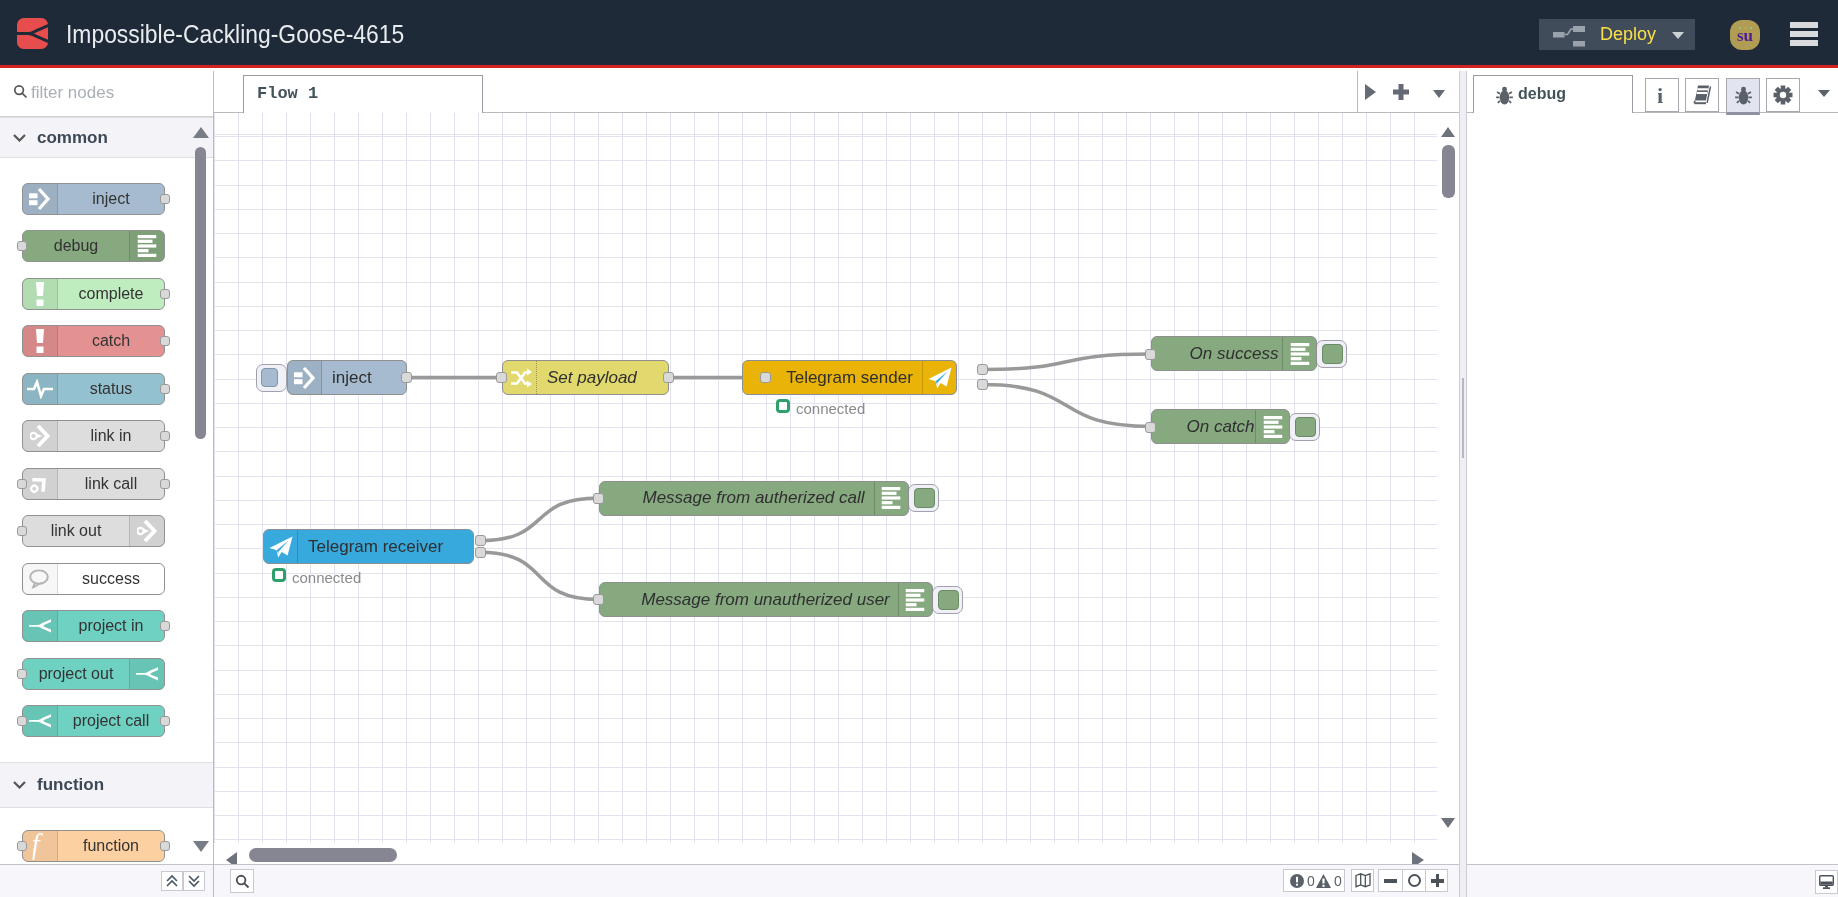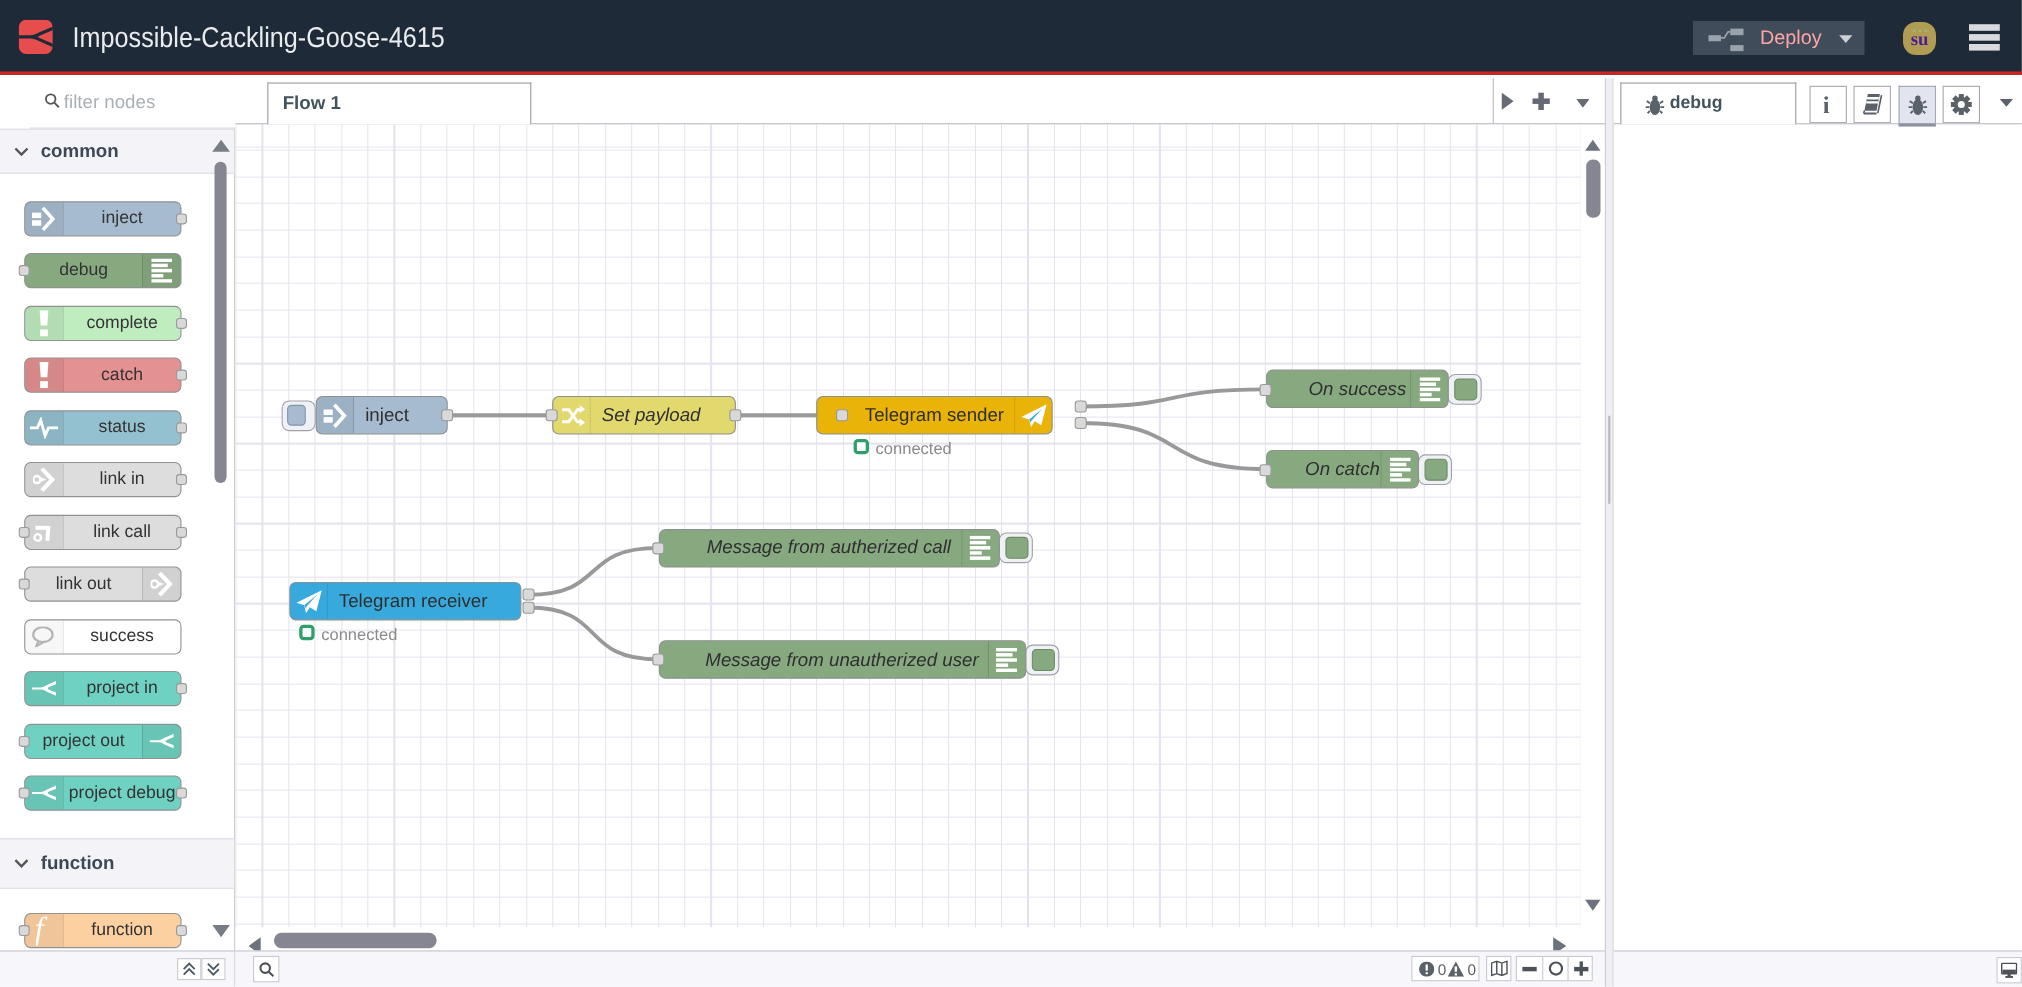--- a/index.html
+++ b/index.html
@@ -5,34 +5,34 @@
   * { margin:0; padding:0; box-sizing:border-box; }
   html,body { width:1838px; height:897px; overflow:hidden; background:#fff;
     font-family:"Liberation Sans", sans-serif; }
 
   
   #header { position:absolute; left:0; top:0; width:1838px; height:68px;
     background:#1f2a38; border-bottom:3px solid #d32222; }
   #logo { position:absolute; left:17px; top:18px; width:31px; height:31px; }
   #title { position:absolute; left:66px; top:19px; font-size:26px; color:#e9ecee; transform:scaleX(0.88); transform-origin:0 0; }
   #deploy { position:absolute; left:1539px; top:19px; width:156px; height:31px;
-    background:#414c5b; color:#fca5a5; font-size:18px; }
+    background:#414c5b; color:#fde047; font-size:18px; }
   #deploy .dptxt { position:absolute; left:61px; top:5px; }
   #deploy .dpcaret { position:absolute; right:11px; top:13px; width:0; height:0;
     border-left:6px solid transparent; border-right:6px solid transparent; border-top:7px solid #ccd1d6; }
   #avatar { position:absolute; left:1730px; top:20px; width:30px; height:30px; border-radius:12px;
     background:#b09c52; color:#4c1d95; font-size:17px; font-family:"Liberation Serif",serif; font-weight:bold; text-align:center; line-height:31px; }
   #burger { position:absolute; left:1790px; top:22px; width:28px; height:25px; }
   #burger div { position:absolute; left:0; width:28px; height:6px; background:#d8dadd; }
 
   
   #palette { position:absolute; left:0; top:71px; width:214px; height:826px; background:#fff;
     border-right:1px solid #bbbbbb; }
   #psearch { position:absolute; left:0; top:0; width:213px; height:46px; background:#fff;
-    border-bottom:1px solid #d3d3d3;margin-left:27px; }
+    border-bottom:1px solid #d3d3d3; }
   #psearch .ph { position:absolute; left:31px; top:12px; font-size:17px; color:#a9b0b5; }
   .pcat { position:absolute; left:0; width:213px; background:#f3f3f8;
     border-bottom:1px solid #dddde3; border-top:1px solid #dddde3; }
   .pcat .cname { position:absolute; left:37px; top:50%; transform:translateY(-50%);
     font-size:17px; font-weight:bold; color:#3c4954; }
   .pcat svg { position:absolute; left:13px; top:50%; transform:translateY(-50%); }
 
   .pnode { position:absolute; left:22px; width:143px; height:32px; border:1.5px solid #919191;
     border-radius:6px; font-size:16px; color:#333; }
   .pnode .icn { position:absolute; top:0; bottom:0; width:35px; }
@@ -57,21 +57,21 @@
   #pfooter { position:absolute; left:0; top:793px; width:213px; height:33px; background:#f6f6fb;
     border-top:1px solid #c3c3cb; }
   .pfbtn { position:absolute; top:6px; width:22px; height:20px; background:#fff;
     border:1px solid #c9c9d1; }
 
   
   #canvas { position:absolute; left:214px; top:71px; width:1245px; height:826px; background:#fff; }
   #tabbar { position:absolute; left:0; top:0; width:1245px; height:42px; background:#fff;
     border-bottom:1px solid #b9b9c0; }
   #tabflow { position:absolute; left:29px; top:4px; width:240px; height:38px; background:#fff;
-    border:1px solid #9b9ba3; border-bottom:none; }
+    border:1px solid #9b9ba3; border-bottom:none;font-family:Liberation Mono, monospace; }
   #tabflow span { position:absolute; left:13px; top:8px; font-size:17px; font-weight:bold; color:#43535c; }
   #tabsep { position:absolute; left:1143px; top:0; width:1px; height:41px; background:#b9b9c0; }
   #grid { position:absolute; left:0; top:42px; width:1223px; height:730px;
     background-image:
       repeating-linear-gradient(to right, #e3e3ef 0, #e3e3ef 1px, transparent 1px, transparent 24px),
       repeating-linear-gradient(to bottom, #e3e3ef 0, #e3e3ef 1px, transparent 1px, transparent 24.25px);
     background-position:0px 23px, 0px 23px; }
   #cfooter { position:absolute; left:0; top:793px; width:1245px; height:33px; background:#f6f6fb;
     border-top:1px solid #c3c3cb; }
   .cfbtn { position:absolute; background:#fff; border:1px solid #c9c9d1; }
@@ -295,21 +295,21 @@
     <span class="lbl lblL">project out</span>
       <span class="pport pportL"></span>
   </div>
 
   <div class="pnode" style="top:634px;background:#6fd1c1">
     <div class="icn icnL" style="background:rgba(0,0,0,0.06)">
       <svg width="22" height="15" viewBox="0 0 24 15">
           <path d="M0 6.3 L9 6.3 C12 6.3 13 5 15 4 L24 0 L24 3.2 L17 6 C15.4 6.7 15.4 7.9 17 8.6 L24 11.4 L24 14.6 L15 10.6 C13 9.6 12 8.3 9 8.3 L0 8.3 Z" fill="#fff"></path>
         </svg>
     </div>
-    <span class="lbl lblR">project debug</span>
+    <span class="lbl lblR">project call</span>
       <span class="pport pportL"></span>
       <span class="pport pportR"></span>
   </div>
 
   <div class="pcat" style="top:691px;height:46px">
     <svg width="13" height="8" viewBox="0 0 13 8">
         <path d="M1 1 L6.5 6.5 L12 1" fill="none" stroke="#555" stroke-width="2.2"></path>
       </svg>
     <span class="cname">function</span>
   </div>

